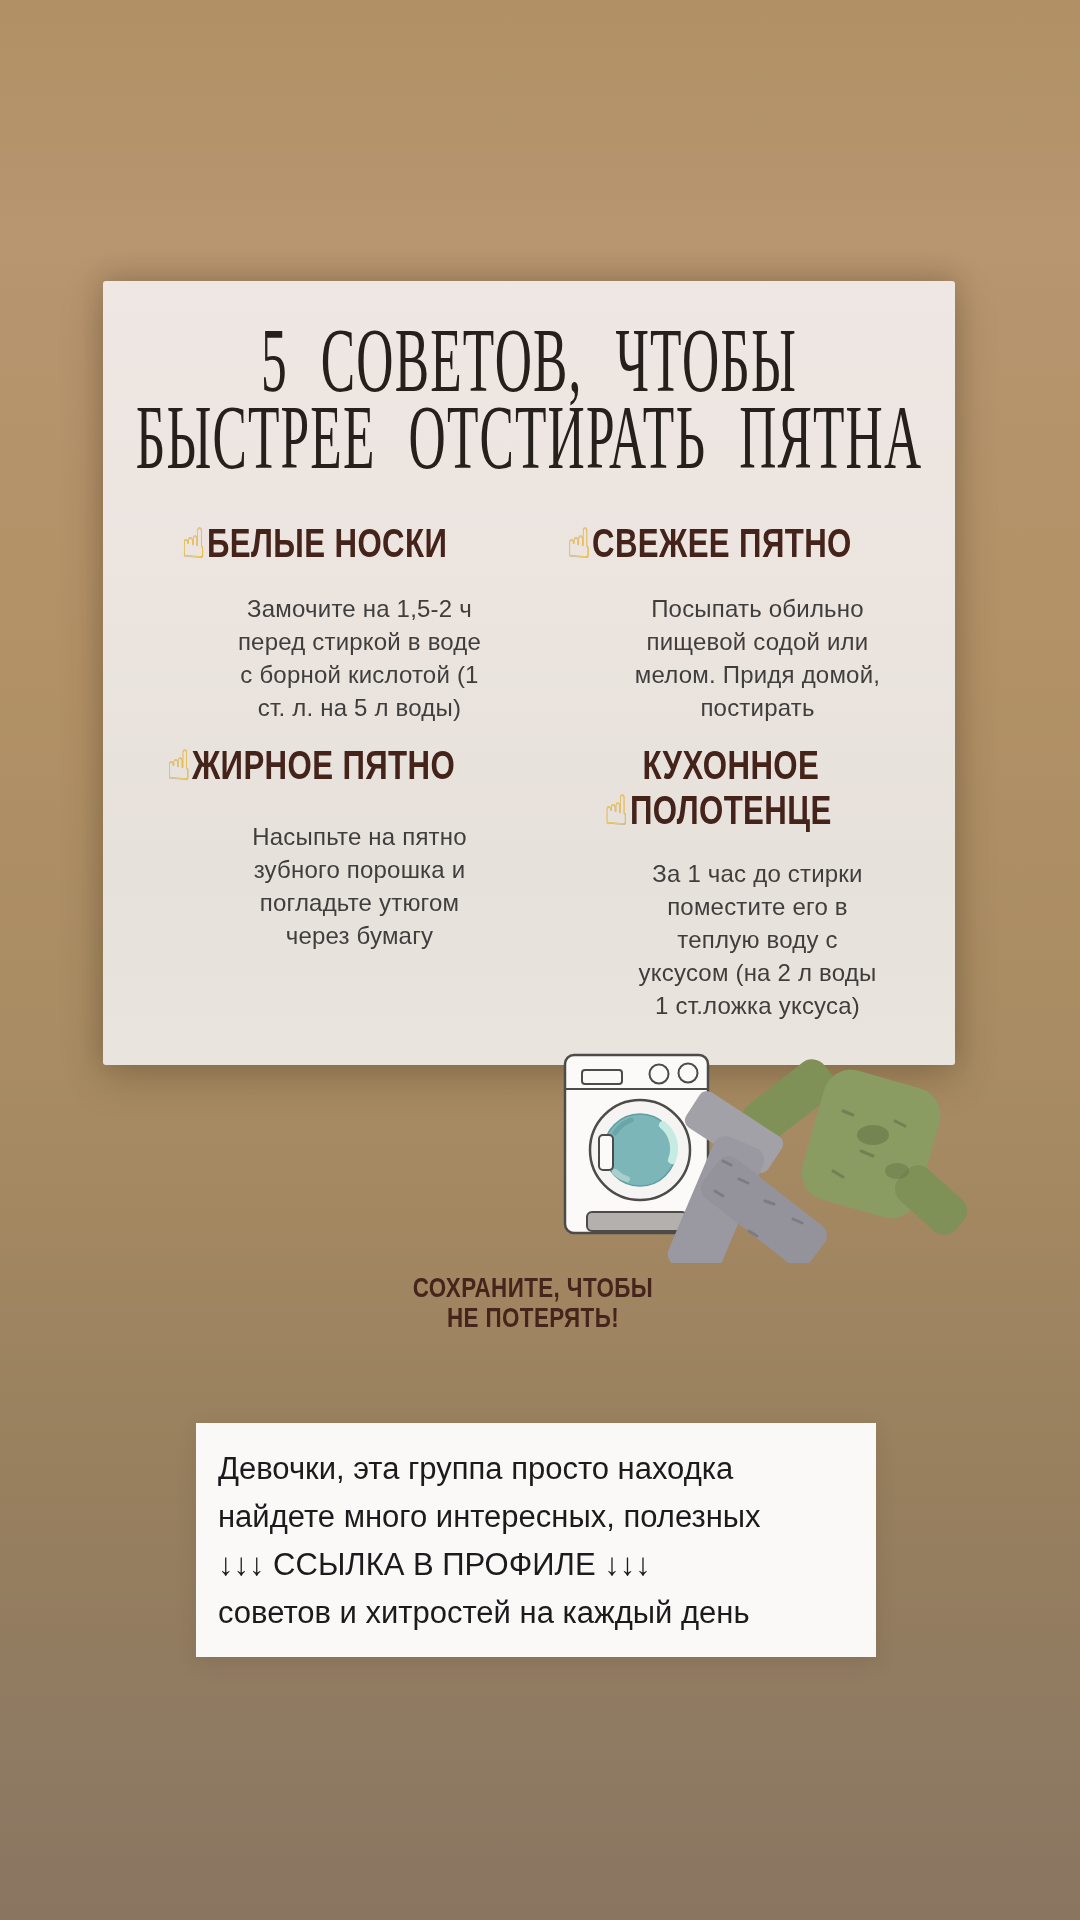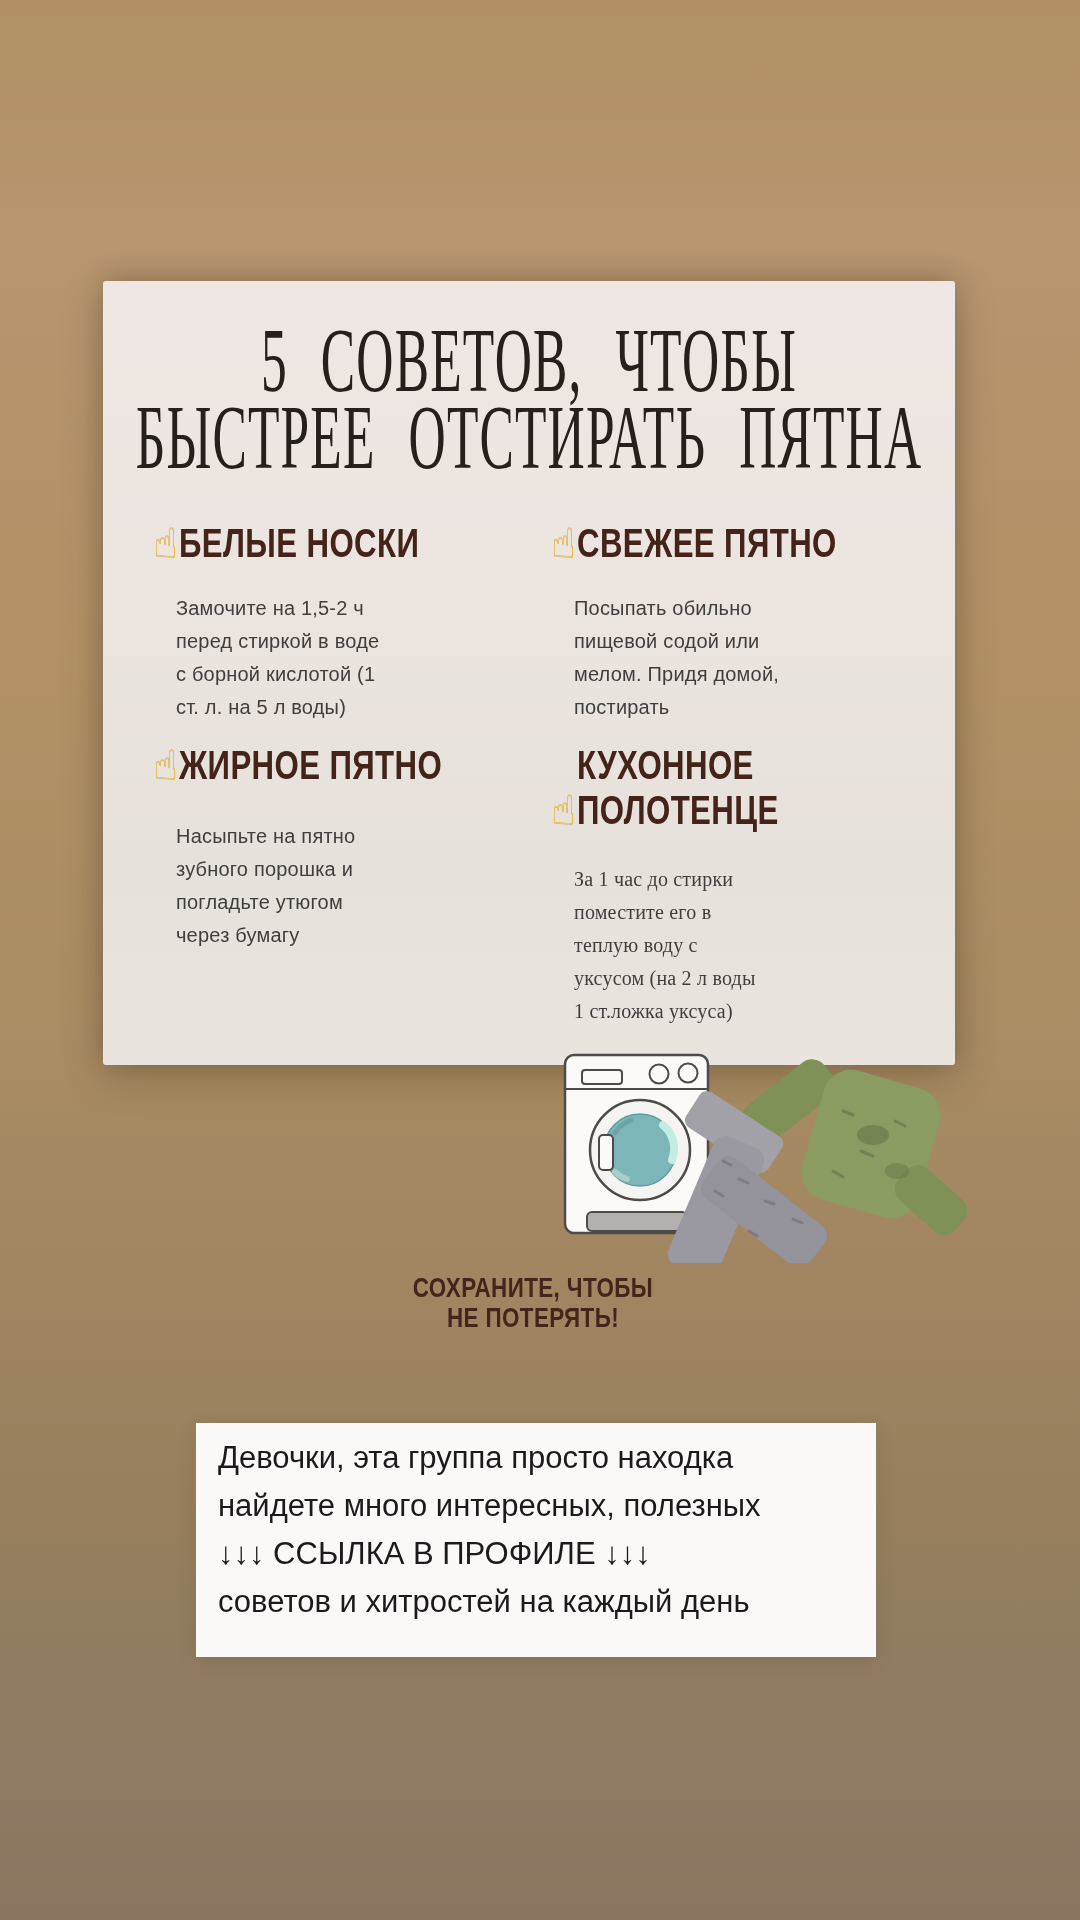--- a/index.html
+++ b/index.html
@@ -35,21 +35,21 @@
     font-family: "Liberation Serif", serif;
     font-weight: 400;
     font-size: 92px;
     line-height: 77px;
     letter-spacing: 2px;
     word-spacing: 34px;
     color: #26201d;
     white-space: nowrap;
   }
 
-  .tip { position: absolute; width: 390px; }
+  .tip { position: absolute; width: 390px; text-align: center; }
   .tip.t1 { left: 50px;  top: 240px; }
   .tip.t2 { left: 448px; top: 240px; }
   .tip.t3 { left: 50px;  top: 462px; }
   .tip.t4 { left: 448px; top: 462px; }
   .tip.t5 { left: 50px;  top: 700px; }
 
   .tip-heading {
     font-weight: 700;
     font-size: 40px;
     line-height: 45px;
@@ -66,31 +66,31 @@
   .emoji {
     font-family: "DejaVu Sans", sans-serif;
     font-weight: 400;
     font-size: 41px;
     color: #edbe3e;
     margin-right: 1px;
     text-shadow: 0 1px 0 rgba(150,100,20,0.35);
   }
 
   .tip-body {
-    font-size: 20px;
+    font-size: 24px;
     line-height: 33px;
     color: #403e3d;
     white-space: pre-line;
     padding-left: 23px;
     letter-spacing: 0.2px;
   }
   .t1 .tip-body { margin-top: 26px; }
   .t2 .tip-body { margin-top: 26px; }
   .t3 .tip-body { margin-top: 32px; }
-  .t4 .tip-body { margin-top: 30px; font-family: Liberation Serif, serif; }
+  .t4 .tip-body { margin-top: 24px; }
   .t5 .tip-body { margin-top: 22px; }
 
   .illustration {
     position: absolute;
     left: 440px; top: 770px;
     width: 430px; height: 212px;
   }
 
   .card-footer {
     position: absolute;
@@ -108,21 +108,21 @@
     letter-spacing: 0.5px;
   }
 
   
   .caption {
     position: absolute;
     left: 196px; top: 1423px;
     width: 680px; height: 234px;
     box-sizing: border-box;
     background: #fbf9f7;
-    padding: 11px 20px 0 22px;
+    padding: 22px 20px 0 22px;
     box-shadow: 0 6px 20px rgba(60, 44, 26, 0.12);
   }
   .caption-line {
     font-size: 31px;
     line-height: 48px;
     color: #1b1b1d;
     white-space: pre-line;
   }
 </style>
 </head>

